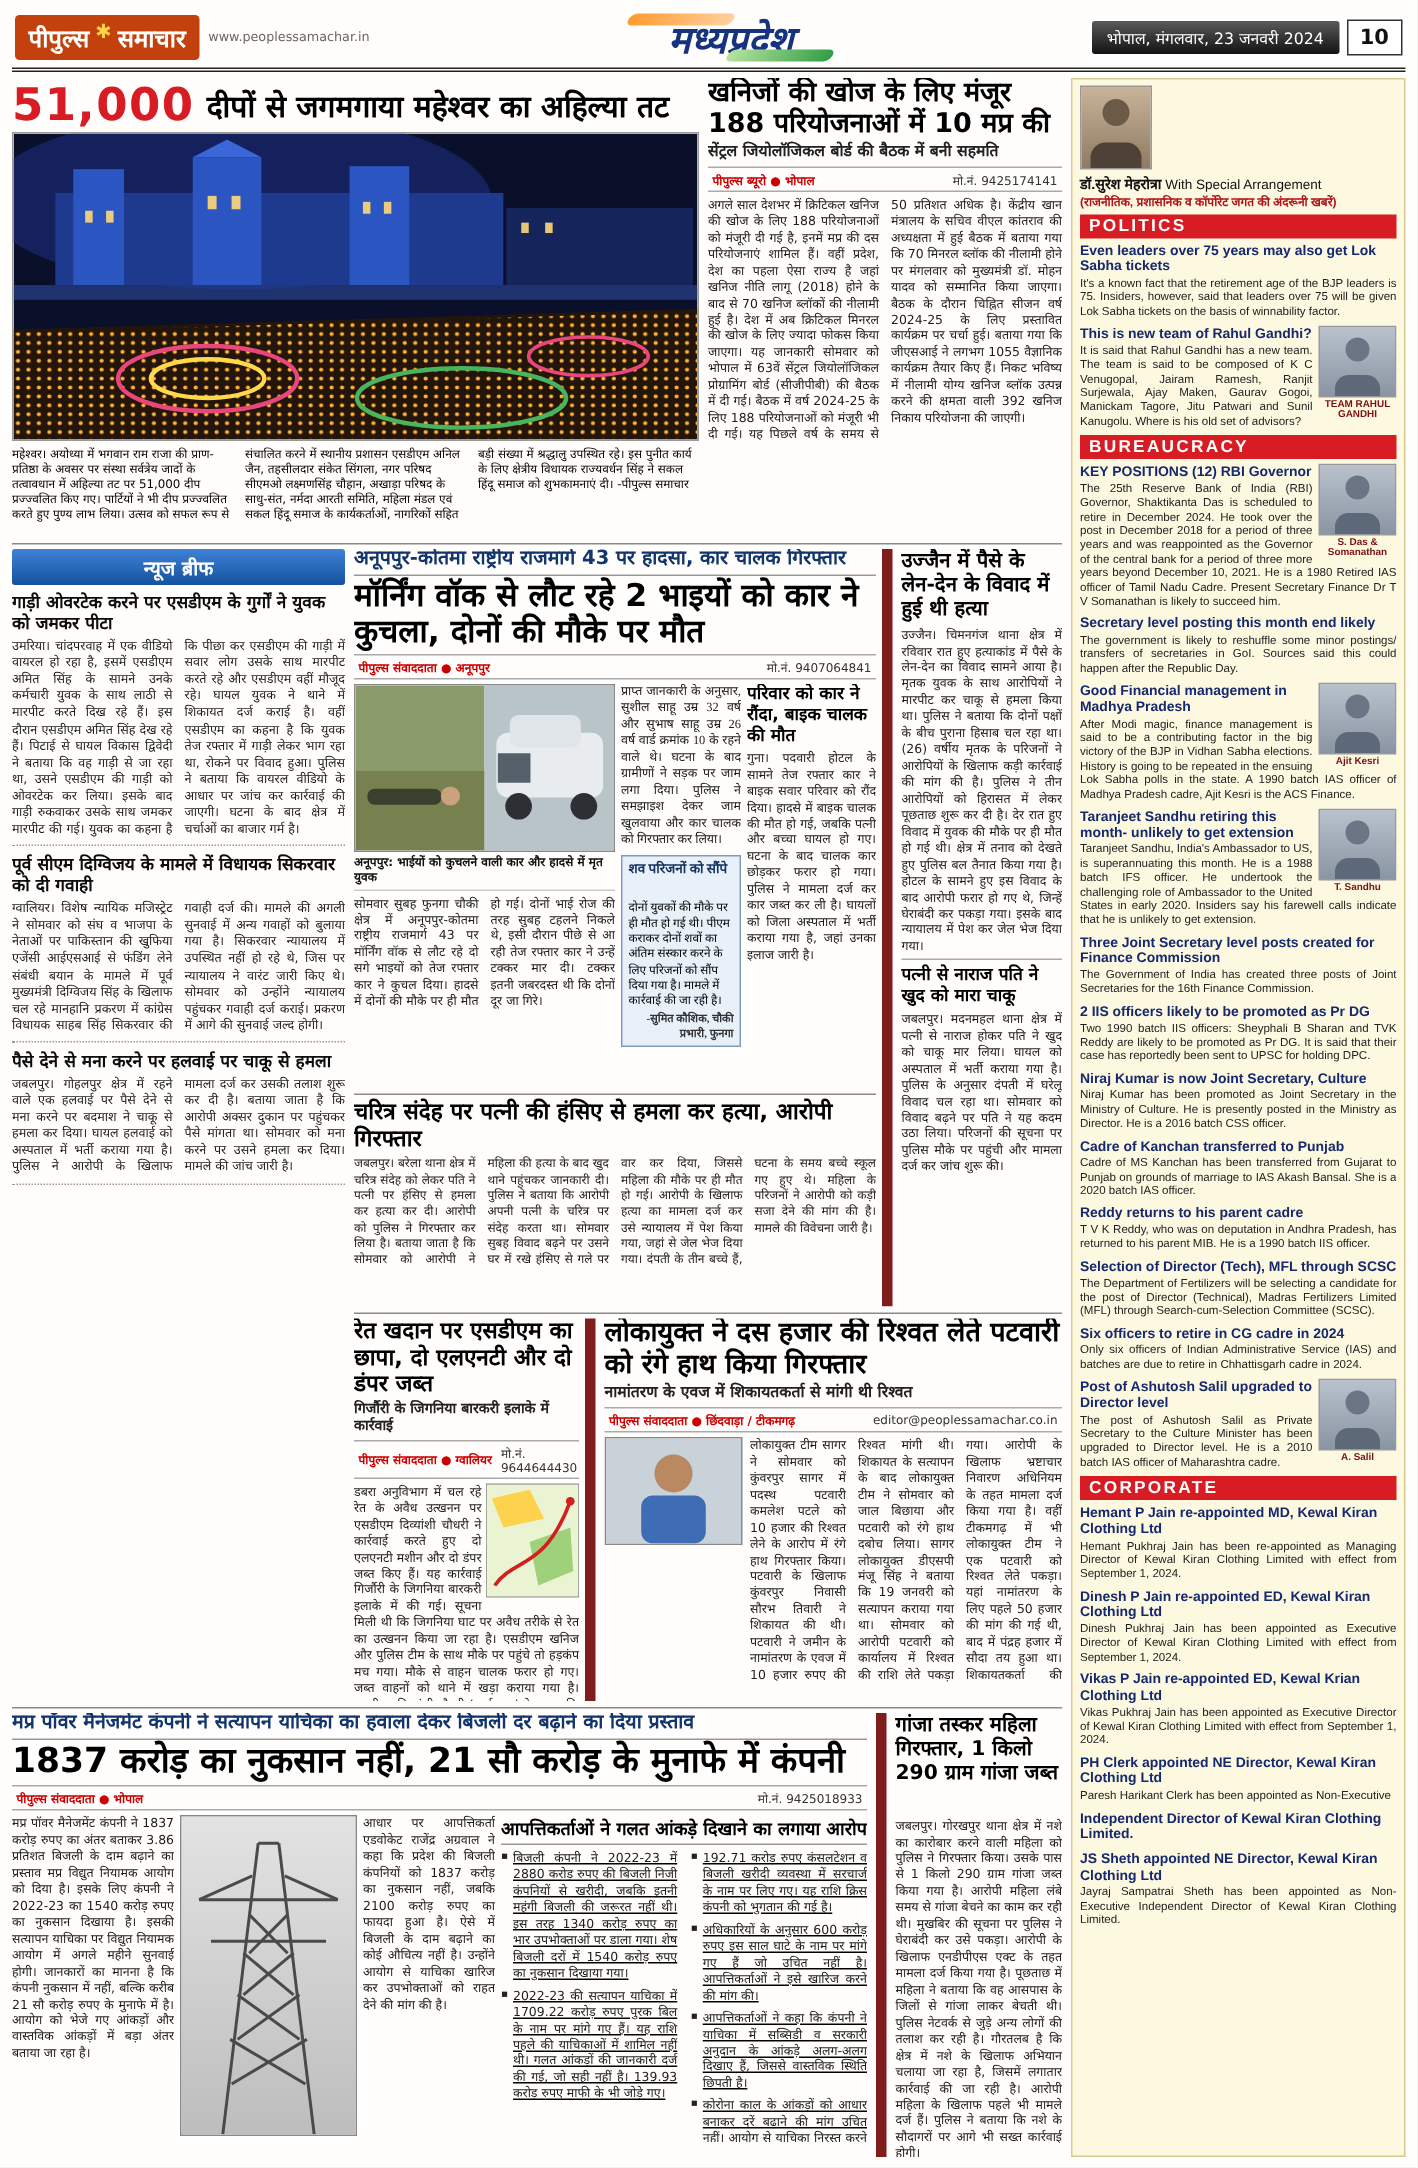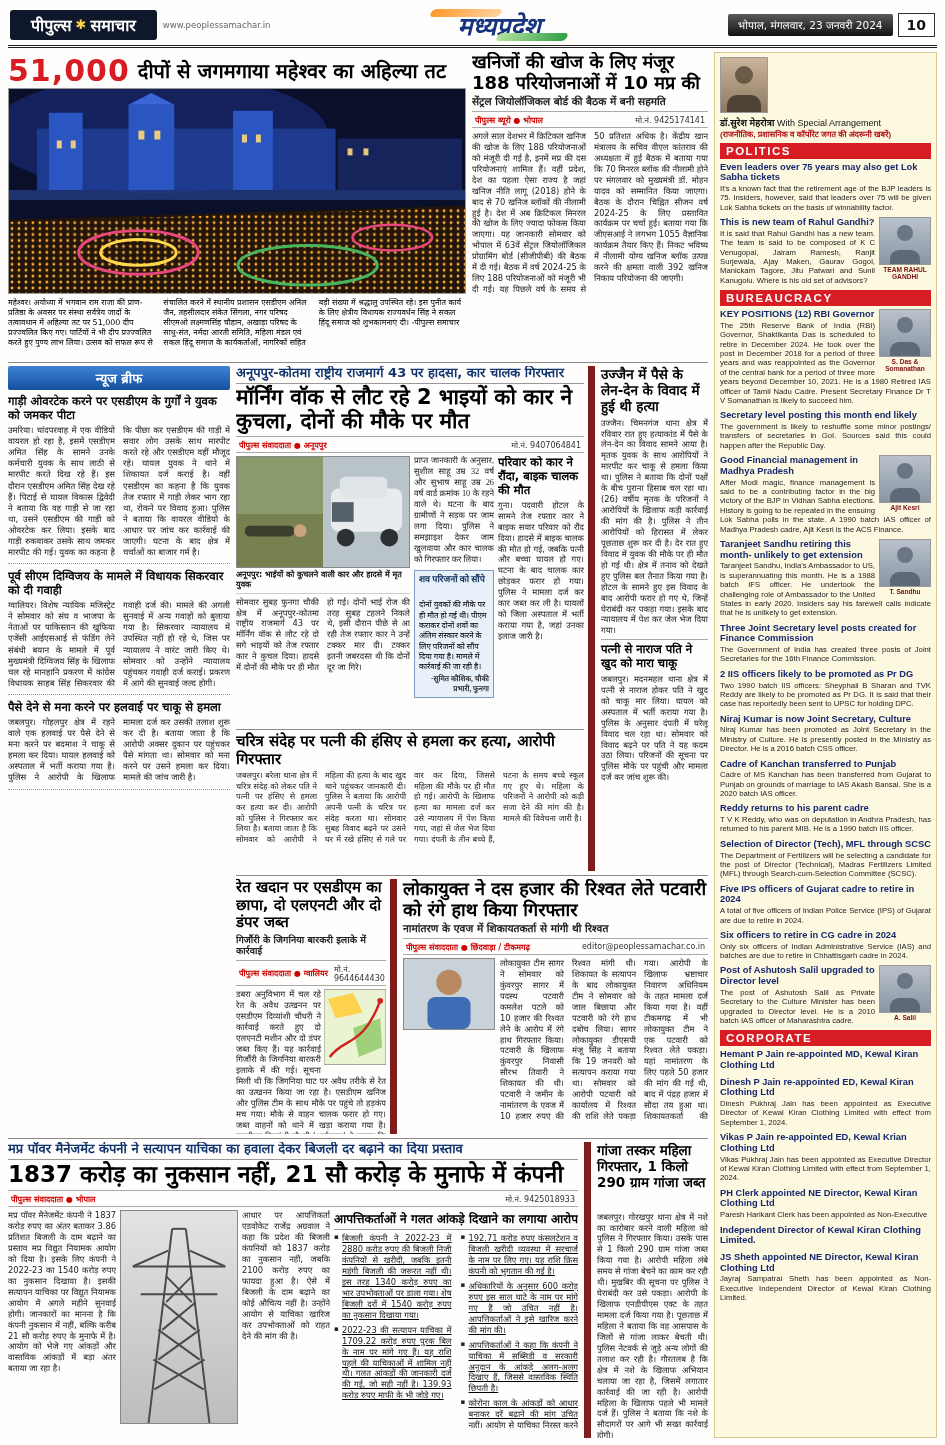--- a/index.html
+++ b/index.html
@@ -3,21 +3,21 @@
 <meta charset="utf-8">
 <style>
   * { margin:0; padding:0; box-sizing:border-box; }
   html,body { background:#e9e9e9; }
   body { font-family:"DejaVu Sans", sans-serif; }
   .page { width:945px; height:1445px; background:#fffefc; margin:0 auto; padding:6px 8px; overflow:hidden; position:relative; }
 
   
   .header { display:flex; align-items:center; justify-content:space-between; height:42px; border-bottom:3px double #222; padding:2px 2px 4px 2px; }
   .logo-wrap { display:flex; align-items:center; gap:6px; }
-  .logo-box { background:#0f172a; color:#fff; font-weight:bold; font-size:16px; padding:4px 21px; border-radius:3px; display:inline-flex; align-items:center; gap:4px; white-space:nowrap; }
+  .logo-box { background:#c2410c; color:#fff; font-weight:bold; font-size:16px; padding:4px 9px; border-radius:3px; display:inline-flex; gap:4px; white-space:nowrap; }
   .logo-star { color:#ffd24a; font-size:13px; }
   .website { font-size:8.5px; color:#666; }
   .edition { position:relative; font-weight:bold; font-style:italic; font-size:25px; color:#15337e; padding:0 26px; }
   .swoosh-orange, .swoosh-green { position:absolute; width:70px; height:8px; border-radius:6px; transform:skewX(-30deg); }
   .swoosh-orange { background:linear-gradient(90deg,#ff9a2e,#ffd2a0); top:1px; left:0; }
   .swoosh-green  { background:linear-gradient(90deg,#b7e3a0,#2f9e44); bottom:1px; right:0; }
   .datewrap { display:flex; align-items:center; gap:5px; }
   .datebar { background:linear-gradient(#5a5a5a,#121212); color:#fff; font-size:10.5px; padding:4px 10px; border-radius:2px; white-space:nowrap; }
   .pagebox { border:1px solid #333; background:#fff; color:#111; font-size:14px; font-weight:bold; padding:3px 8px; }
 
@@ -499,25 +499,20 @@
             <div class="wc-title">Reddy returns to his parent cadre</div>
             <div class="wc-body">T V K Reddy, who was on deputation in Andhra Pradesh, has returned to his parent MIB. He is a 1990 batch IIS officer.</div>
           </div>
 
           <div class="wc-item">
 
             <div class="wc-title">Selection of Director (Tech), MFL through SCSC</div>
             <div class="wc-body">The Department of Fertilizers will be selecting a candidate for the post of Director (Technical), Madras Fertilizers Limited (MFL) through Search-cum-Selection Committee (SCSC).</div>
           </div>
 
-          <div class="wc-item">
-
-            <div class="wc-title">Five IPS officers of Gujarat cadre to retire in 2024</div>
-            <div class="wc-body">A total of five officers of Indian Police Service (IPS) of Gujarat are due to retire in 2024.</div>
-          </div>
 
           <div class="wc-item">
 
             <div class="wc-title">Six officers to retire in CG cadre in 2024</div>
             <div class="wc-body">Only six officers of Indian Administrative Service (IAS) and batches are due to retire in Chhattisgarh cadre in 2024.</div>
           </div>
 
           <div class="wc-item">
             <div class="wc-photo-wrap">
               <div class="portrait"></div>
@@ -526,20 +521,21 @@
             <div class="wc-title">Post of Ashutosh Salil upgraded to Director level</div>
             <div class="wc-body">The post of Ashutosh Salil as Private Secretary to the Culture Minister has been upgraded to Director level. He is a 2010 batch IAS officer of Maharashtra cadre.</div>
           </div>
         </div>
 
       <div class="section-bar">CORPORATE</div>
       <div>
 
           <div class="wc-item">
             <div class="wc-title">Hemant P Jain re-appointed MD, Kewal Kiran Clothing Ltd</div>
+            <div class="wc-body">Hemant Pukhraj Jain has been re-appointed as Managing Director of Kewal Kiran Clothing Limited with effect from September 1, 2024.</div>
           </div>
 
           <div class="wc-item">
             <div class="wc-title">Dinesh P Jain re-appointed ED, Kewal Kiran Clothing Ltd</div>
             <div class="wc-body">Dinesh Pukhraj Jain has been appointed as Executive Director of Kewal Kiran Clothing Limited with effect from September 1, 2024.</div>
           </div>
 
           <div class="wc-item">
             <div class="wc-title">Vikas P Jain re-appointed ED, Kewal Krian Clothing Ltd</div>
             <div class="wc-body">Vikas Pukhraj Jain has been appointed as Executive Director of Kewal Kiran Clothing Limited with effect from September 1, 2024.</div>

